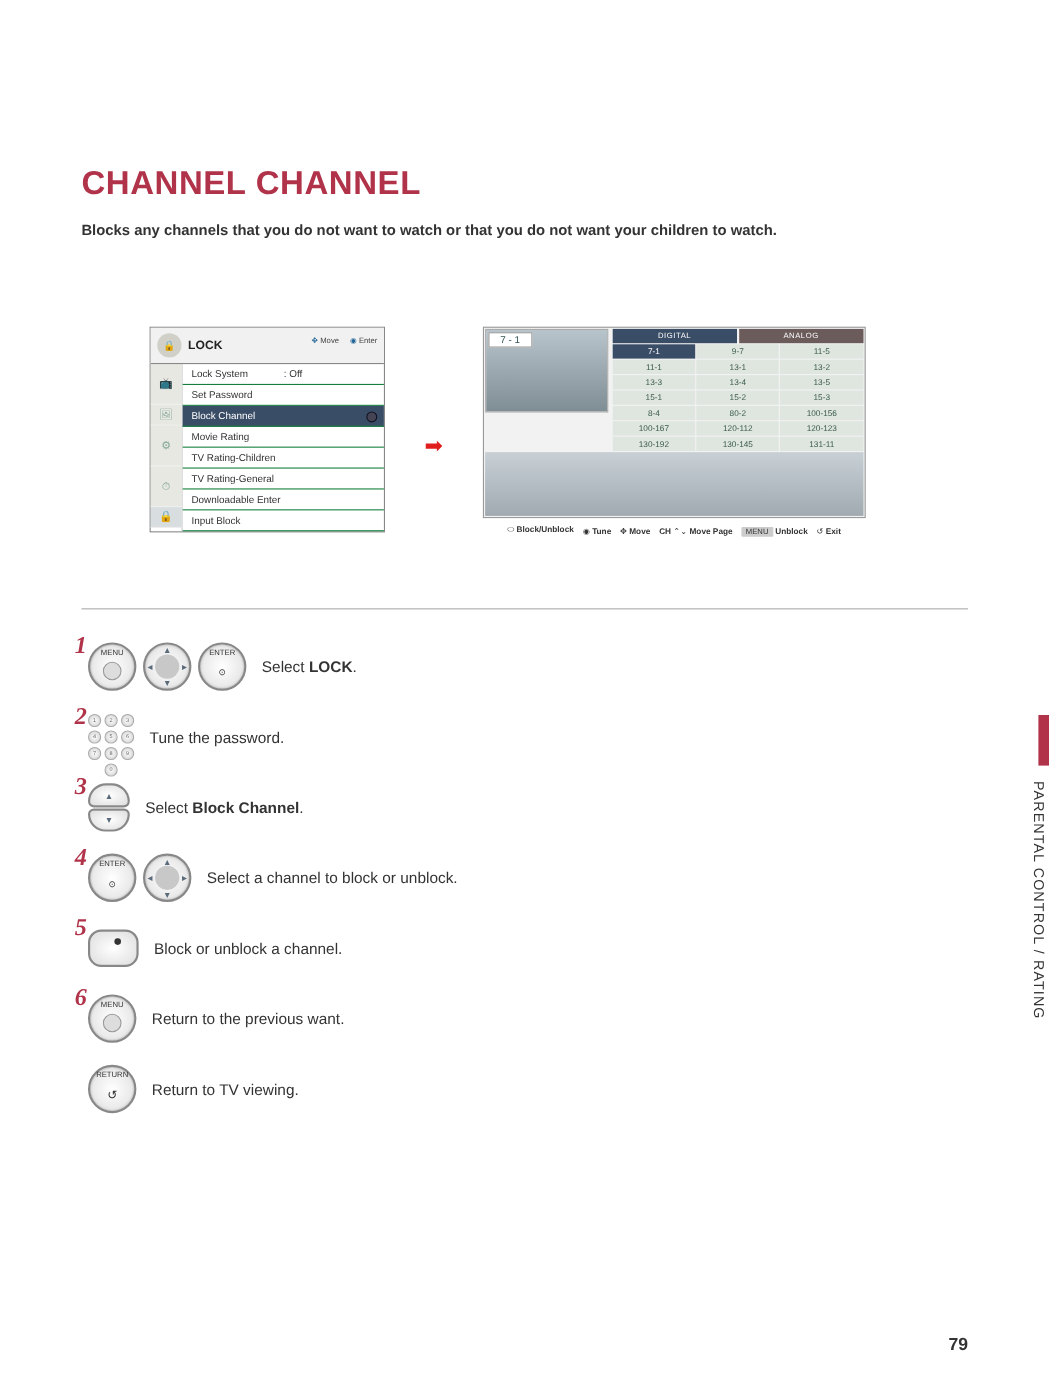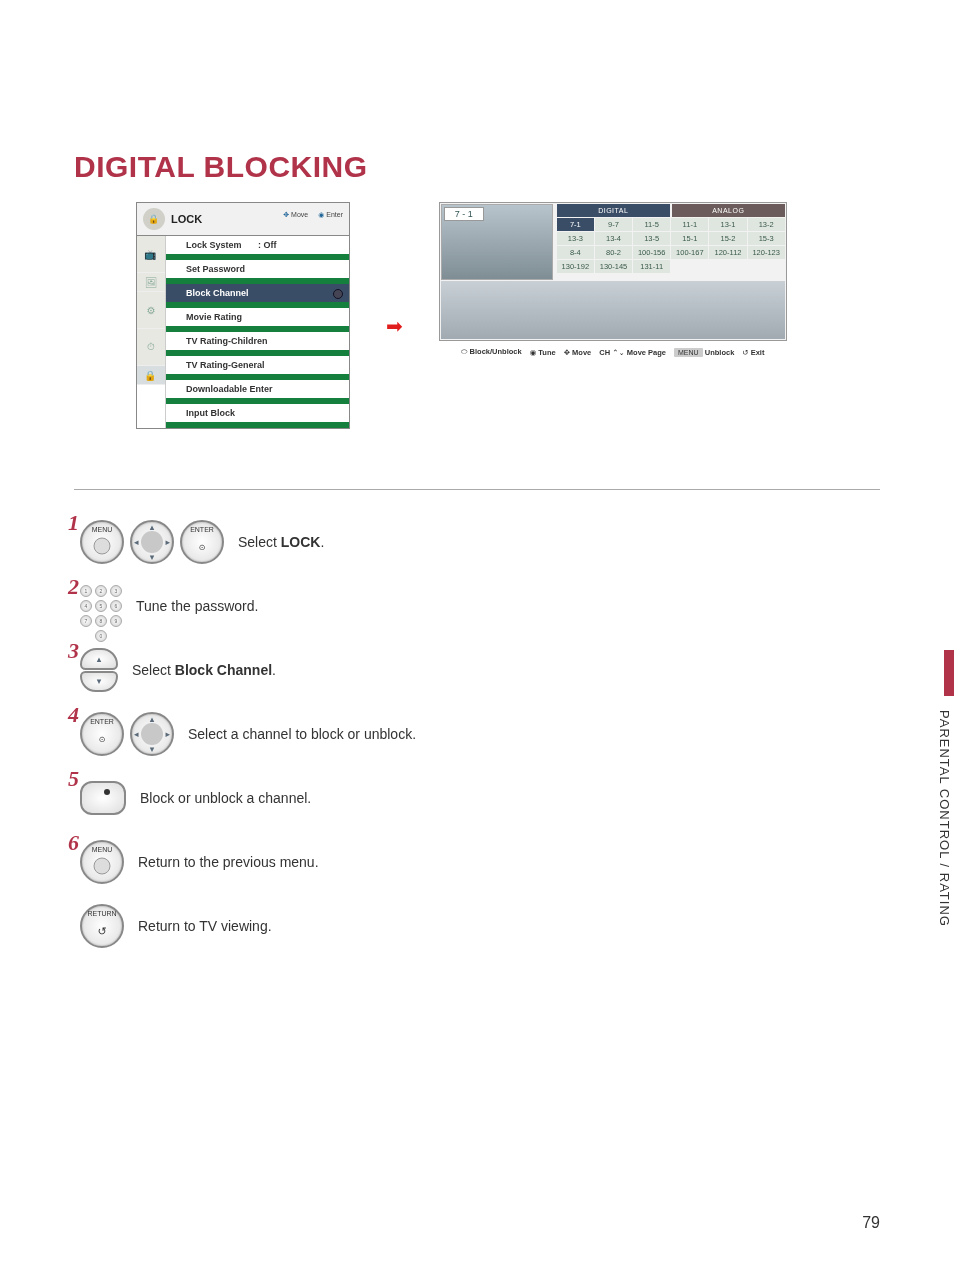--- a/index.html
+++ b/index.html
@@ -95,25 +95,25 @@
     border-bottom: 1px solid #eee;
     font-size: 10px;
     color: #8a9;
   }
   .menu-items {
     flex: 1;
   }
   .menu-item {
     height: 18px;
     line-height: 18px;
-    padding-left: 20px;
+    padding-left: 8px;
     font-size: 9px;
-    font-weight: bold;
-    color: #333;
-    border-bottom: 6px solid #15803d;
+    font-weight: normal;
+    color: #333;
+    border-bottom: 1px solid #15803d;
     position: relative;
   }
   .menu-item .val {
     position: absolute;
     left: 92px;
   }
   .menu-item.highlight {
     background: #3a4d66;
     color: #fff;
   }
@@ -175,21 +175,21 @@
     text-align: center;
     font-size: 7px;
     color: #fff;
     padding: 3px 0;
     letter-spacing: 0.5px;
   }
   .chan-tab.digital { background: #3a4d66; }
   .chan-tab.analog { background: #6b5b5b; }
   .chan-grid {
     display: grid;
-    grid-template-columns: repeat(6, 1fr);
+    grid-template-columns: repeat(3, 1fr);
     gap: 1px;
     margin-top: 1px;
   }
   .chan-cell {
     background: #dfe6e0;
     text-align: center;
     font-size: 7.5px;
     color: #3a5a4a;
     padding: 2px 0;
   }
@@ -389,29 +389,30 @@
     position: absolute;
     top: 60px;
     right: 2px;
     letter-spacing: 1px;
   }
   .page-num {
     position: absolute;
     bottom: 40px;
     right: 74px;
     font-size: 16px;
-    font-weight: normal;
+    font-weight: bold;
     color: #333;
   }
 </style>
 </head>
 <body>
 
 <div class="page">
-  <h1 class="title">DIGITAL BLOCKING</h1>
+  <h1 class="title">CHANNEL CHANNEL</h1>
+  <div class="subtitle">Blocks any channels that you do not want to watch or that you do not want your children to watch.</div>
 
   <div class="upper-illustration">
 
     <div style="display:flex; flex-direction:column; align-items:flex-start; margin-left:62px;">
       <div class="menu-box">
         <div class="menu-header">
           <div class="menu-icon-header">🔒</div>
           <span class="menu-title">LOCK</span>
           <div class="menu-hints">
             <span><span style="color:#269">✥</span> <span>Move</span></span>
@@ -602,21 +603,21 @@
     <div class="step">
       <span class="step-num">6</span>
       <div class="btn-wrap">
         <div class="round-btn">
           <span class="lbl">MENU</span>
           <svg width="18" height="18" style="margin-top:8px">
               <circle cx="9" cy="9" r="8" fill="#ddd" stroke="#999"></circle>
             </svg>
         </div>
       </div>
-      <div class="step-text">Return to the previous menu.</div>
+      <div class="step-text">Return to the previous want.</div>
     </div>
 
     <div class="step">
       <div class="btn-wrap">
         <div class="round-btn">
           <span class="lbl">RETURN</span>
           <span style="font-size:11px;margin-top:10px">↺</span>
         </div>
       </div>
       <div class="step-text">Return to TV viewing.</div>

